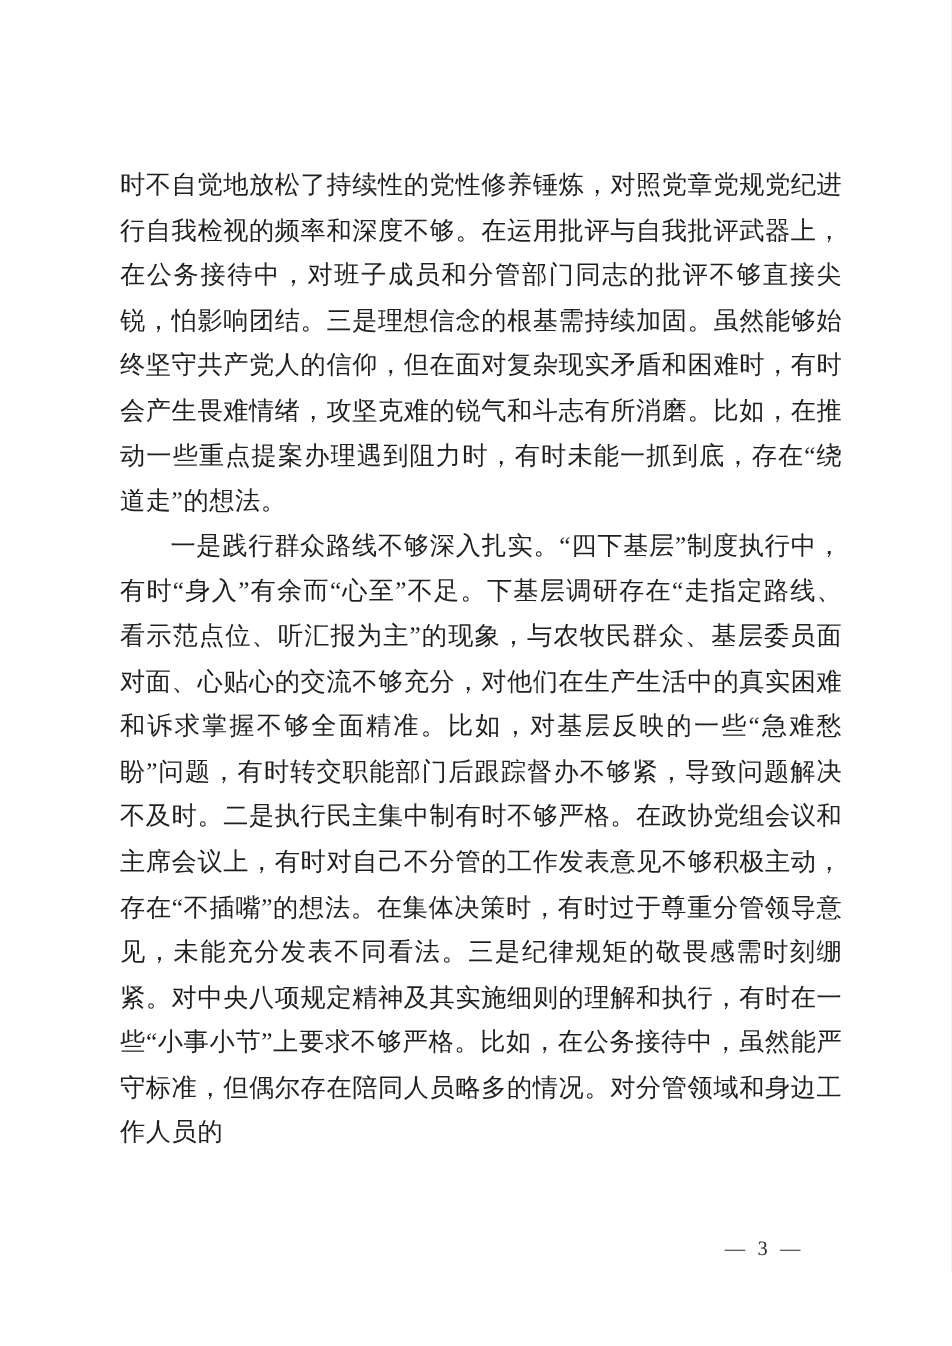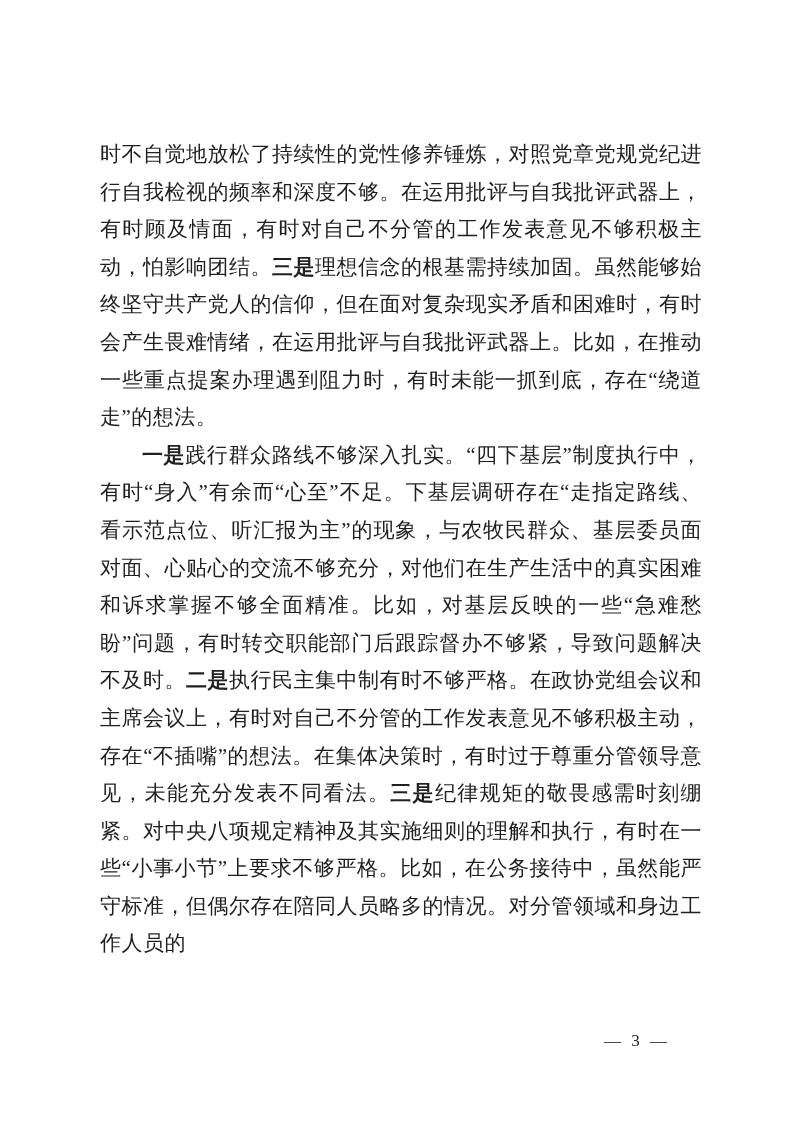--- a/index.html
+++ b/index.html
@@ -32,39 +32,39 @@
     letter-spacing: 0.5px;
     word-break: break-all;
   }
   .indent {
     text-indent: 2em;
   }
   .heading {
     font-weight: 700;
   }
   .b {
-    font-weight: 700;
+    font-weight: 400;
   }
   .footer {
     position: absolute;
     top: 1031px;
     right: 123px;
     font-size: 17px;
     letter-spacing: 3px;
     color: #2a2a2a;
     font-family: "Liberation Serif", "DejaVu Serif", serif;
   }
 </style>
 </head>
 <body>
 
 <div class="page">
   <div class="content">
 
-    <p class="para"><span>时不自觉地放松了持续性的党性修养锤炼，对照党章党规党纪进行自我检视的频率和深度不够。在运用批评与自我批评武器上，有时顾及情面，有时对自己不分管的工作发表意见不够积极主动，怕影响团结。</span><span class="b">三是</span><span>理想信念的根基需持续加固。虽然能够始终坚守共产党人的信仰，但在面对复杂现实矛盾和困难时，有时会产生畏难情绪，在运用批评与自我批评武器上。比如，在推动一些重点提案办理遇到阻力时，有时未能一抓到底，存在“绕道走”的想法。</span></p>
+    <p class="para"><span>时不自觉地放松了持续性的党性修养锤炼，对照党章党规党纪进行自我检视的频率和深度不够。在运用批评与自我批评武器上，在公务接待中，对班子成员和分管部门同志的批评不够直接尖锐，怕影响团结。</span><span class="b">三是</span><span>理想信念的根基需持续加固。虽然能够始终坚守共产党人的信仰，但在面对复杂现实矛盾和困难时，有时会产生畏难情绪，攻坚克难的锐气和斗志有所消磨。比如，在推动一些重点提案办理遇到阻力时，有时未能一抓到底，存在“绕道走”的想法。</span></p>
 
 
     <p class="para indent"><span class="b">一是</span><span>践行群众路线不够深入扎实。“四下基层”制度执行中，有时“身入”有余而“心至”不足。下基层调研存在“走指定路线、看示范点位、听汇报为主”的现象，与农牧民群众、基层委员面对面、心贴心的交流不够充分，对他们在生产生活中的真实困难和诉求掌握不够全面精准。比如，对基层反映的一些“急难愁盼”问题，有时转交职能部门后跟踪督办不够紧，导致问题解决不及时。</span><span class="b">二是</span><span>执行民主集中制有时不够严格。在政协党组会议和主席会议上，有时对自己不分管的工作发表意见不够积极主动，存在“不插嘴”的想法。在集体决策时，有时过于尊重分管领导意见，未能充分发表不同看法。</span><span class="b">三是</span><span>纪律规矩的敬畏感需时刻绷紧。对中央八项规定精神及其实施细则的理解和执行，有时在一些“小事小节”上要求不够严格。比如，在公务接待中，虽然能严守标准，但偶尔存在陪同人员略多的情况。对分管领域和身边工作人员的</span></p>
 
   </div>
 
   <div class="footer">— 3 —</div>
 </div>
 
 </body></html>

